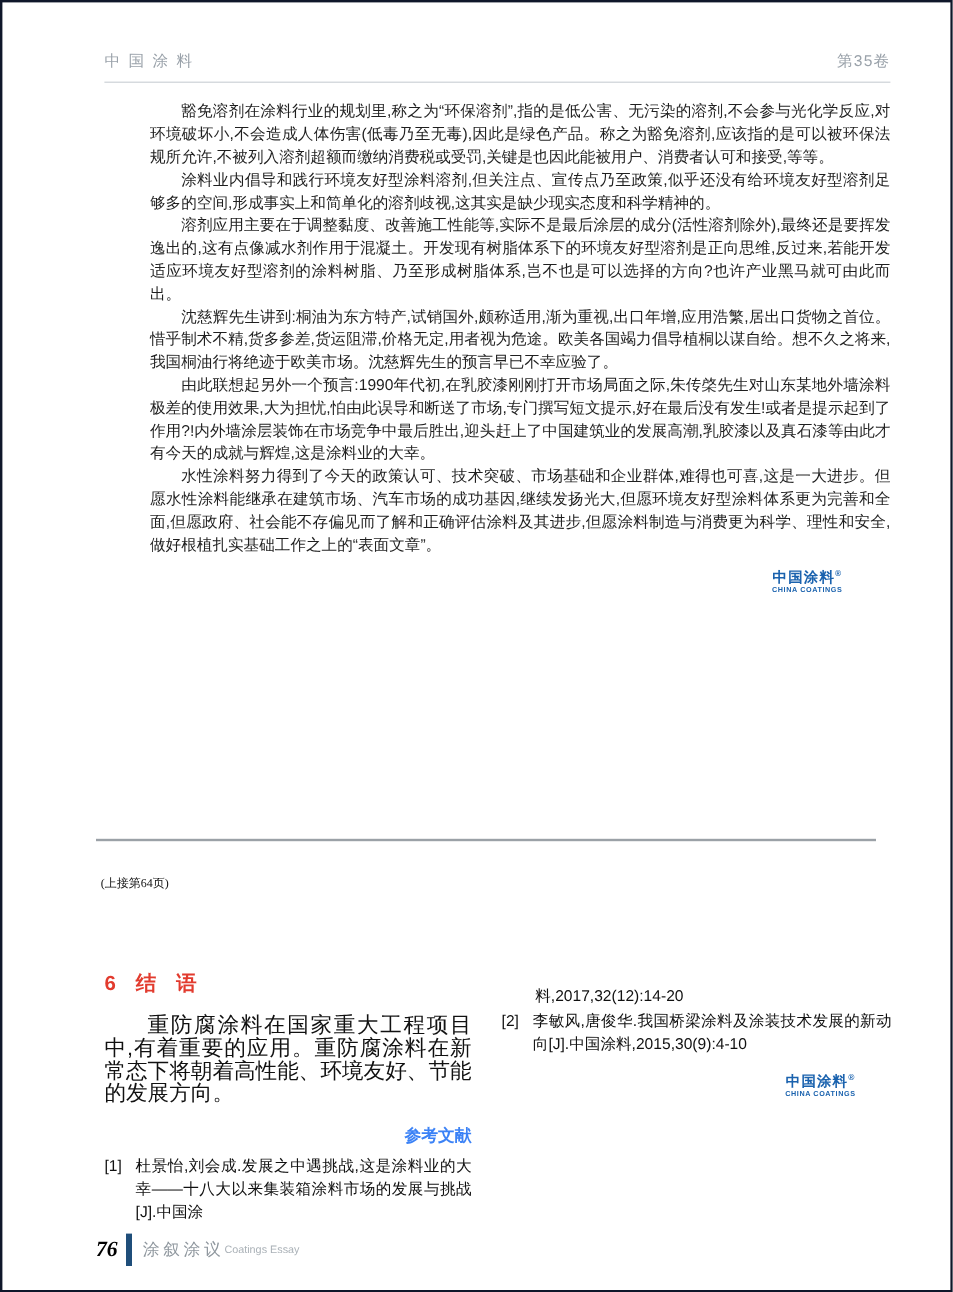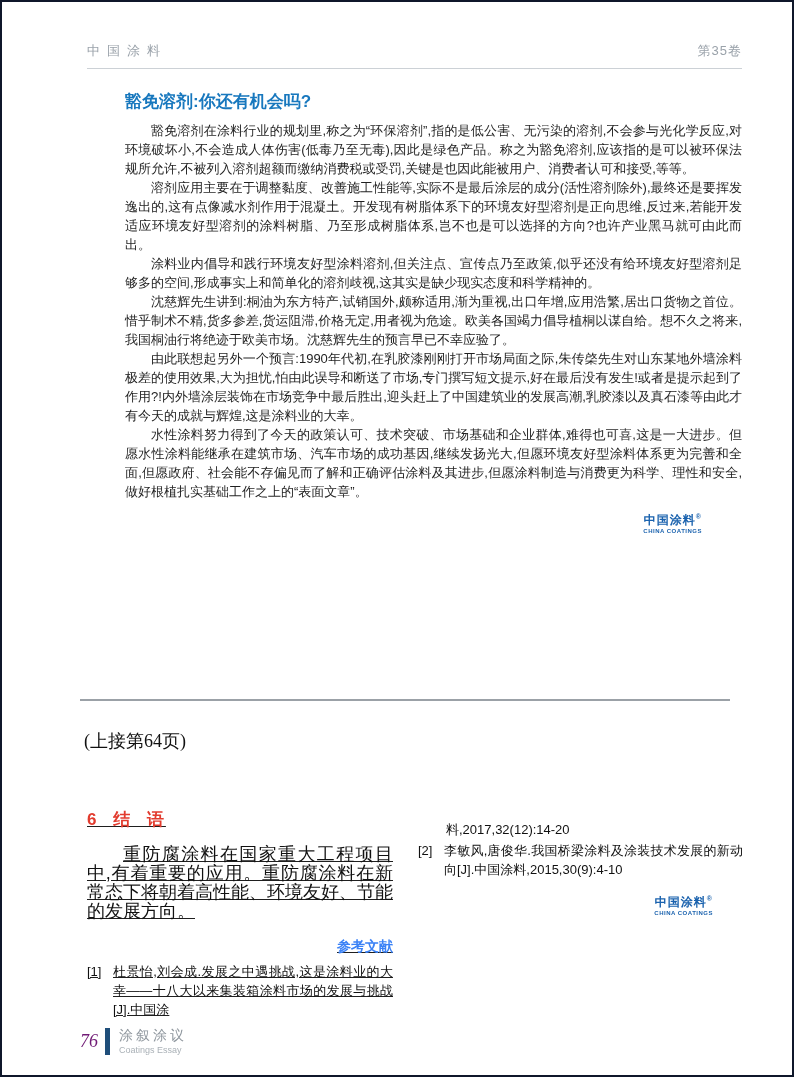--- a/index.html
+++ b/index.html
@@ -29,67 +29,66 @@
   .essay h2 { margin:9px 0; color:#1878be; font-size:17px; line-height:20px; font-weight:700; text-indent:0; }
 
   
   .brand { margin-top:12px; text-align:right; color:#1a62ae; padding-right:40px; line-height:1.1; }
   .brand-cn { font-size:12px; font-weight:700; letter-spacing:1px; }
   .brand-cn sup { font-size:7px; }
   .brand-en { font-size:6px; font-weight:700; letter-spacing:0.5px; margin-top:1px; }
 
   
   .divider { position:absolute; top:697px; left:78px; width:650px; height:2px; background:#9ba1a7; }
-  .continued { position:absolute; top:727px; left:82px; font-size:18px; color:#111; font-family:"Liberation Serif", serif; }
+  .continued { position:absolute; top:727px; left:82px; font-size:10px; color:#111; font-family:"Liberation Serif", serif; }
 
   
   .columns { position:absolute; top:806px; left:85px; width:656px; display:flex; gap:25px; }
-  .col-left  { width:306px;text-decoration:underline; }
+  .col-left  { width:306px; }
   .col-right { width:325px; padding-top:12px; }
 
   .conclusion-heading { margin:0 0 14px; color:#e23b2e; font-size:17px; font-weight:700; word-spacing:8px; letter-spacing:2px; }
   .conclusion { margin:0; font-size:18px; line-height:19px; text-align:justify; text-indent:2em; color:#111; }
   .refs-heading { margin:17px 0 6px; text-align:right; font-weight:700; font-size:14px; color:#3b82f6; }
 
   .ref { display:flex; font-size:13px; line-height:19px; text-align:justify; color:#111; }
   .ref-label { flex:0 0 26px; }
   .ref-text { flex:1; }
   .ref-cont { font-size:13px; line-height:19px; padding-left:28px; color:#111; }
   .col-right .ref { margin-top:2px; }
 
   .ack {
     margin:26px 0 0; color:#e23b2e; font-family:"Liberation Serif", serif; font-style:italic;
     font-size:14.5px; line-height:24px; text-indent:2em; text-align:justify;
   }
   .col-right .brand { margin-top:16px; padding-right:30px; }
 
   
   .footer { position:absolute; top:1026px; left:78px; display:flex; align-items:center; }
-  .page-num { color:#701a75; font-family:"Liberation Serif", serif; font-weight:400; font-style:italic; font-size:18px; }
+  .page-num { color:#000000; font-family:"Liberation Serif", serif; font-weight:700; font-style:italic; font-size:18px; }
   .footer-bar { width:5px; height:27px; background:#1f4e7a; margin:0 9px 0 7px; }
-  .footer-col { display:flex; flex-direction:column; }
+  .footer-col { display:flex; flex-direction:row; }
   .footer-cn { color:#8f979e; font-size:14px; letter-spacing:3px; line-height:1.1; }
   .footer-en { color:#aab1b7; font-size:9px; margin-top:2px; }
 </style>
 </head>
 <body>
 
 <div class="page">
 
   <div class="header">
     <span class="journal-name">中国涂料</span>
     <span class="volume">第35卷</span>
   </div>
 
   <div class="essay">
 
-    <h2>豁免溶剂:你还有机会吗?</h2>
     <p>豁免溶剂在涂料行业的规划里,称之为“环保溶剂”,指的是低公害、无污染的溶剂,不会参与光化学反应,对环境破坏小,不会造成人体伤害(低毒乃至无毒),因此是绿色产品。称之为豁免溶剂,应该指的是可以被环保法规所允许,不被列入溶剂超额而缴纳消费税或受罚,关键是也因此能被用户、消费者认可和接受,等等。</p>
+    <p>涂料业内倡导和践行环境友好型涂料溶剂,但关注点、宣传点乃至政策,似乎还没有给环境友好型溶剂足够多的空间,形成事实上和简单化的溶剂歧视,这其实是缺少现实态度和科学精神的。</p>
     <p>溶剂应用主要在于调整黏度、改善施工性能等,实际不是最后涂层的成分(活性溶剂除外),最终还是要挥发逸出的,这有点像减水剂作用于混凝土。开发现有树脂体系下的环境友好型溶剂是正向思维,反过来,若能开发适应环境友好型溶剂的涂料树脂、乃至形成树脂体系,岂不也是可以选择的方向?也许产业黑马就可由此而出。</p>
-    <p>涂料业内倡导和践行环境友好型涂料溶剂,但关注点、宣传点乃至政策,似乎还没有给环境友好型溶剂足够多的空间,形成事实上和简单化的溶剂歧视,这其实是缺少现实态度和科学精神的。</p>
 
     <p>沈慈辉先生讲到:桐油为东方特产,试销国外,颇称适用,渐为重视,出口年增,应用浩繁,居出口货物之首位。惜乎制术不精,货多参差,货运阻滞,价格无定,用者视为危途。欧美各国竭力倡导植桐以谋自给。想不久之将来,我国桐油行将绝迹于欧美市场。沈慈辉先生的预言早已不幸应验了。</p>
     <p>由此联想起另外一个预言:1990年代初,在乳胶漆刚刚打开市场局面之际,朱传棨先生对山东某地外墙涂料极差的使用效果,大为担忧,怕由此误导和断送了市场,专门撰写短文提示,好在最后没有发生!或者是提示起到了作用?!内外墙涂层装饰在市场竞争中最后胜出,迎头赶上了中国建筑业的发展高潮,乳胶漆以及真石漆等由此才有今天的成就与辉煌,这是涂料业的大幸。</p>
     <p>水性涂料努力得到了今天的政策认可、技术突破、市场基础和企业群体,难得也可喜,这是一大进步。但愿水性涂料能继承在建筑市场、汽车市场的成功基因,继续发扬光大,但愿环境友好型涂料体系更为完善和全面,但愿政府、社会能不存偏见而了解和正确评估涂料及其进步,但愿涂料制造与消费更为科学、理性和安全,做好根植扎实基础工作之上的“表面文章”。</p>
 
     <div class="brand">
       <div class="brand-cn"><span>中国涂料</span><sup>®</sup></div>
       <div class="brand-en">CHINA COATINGS</div>
     </div>
   </div>

